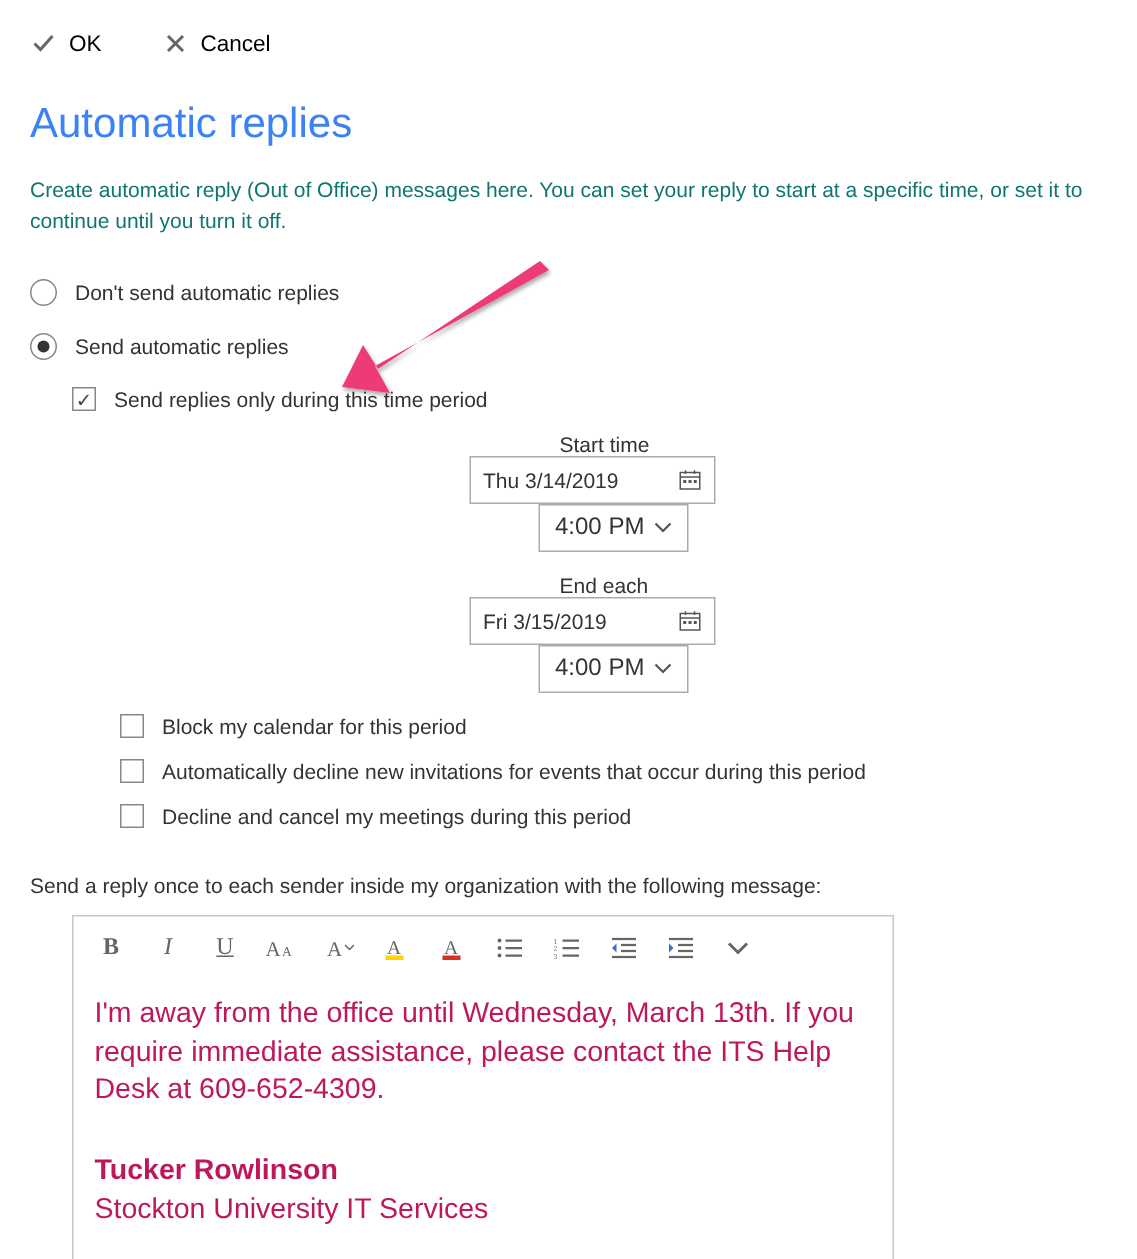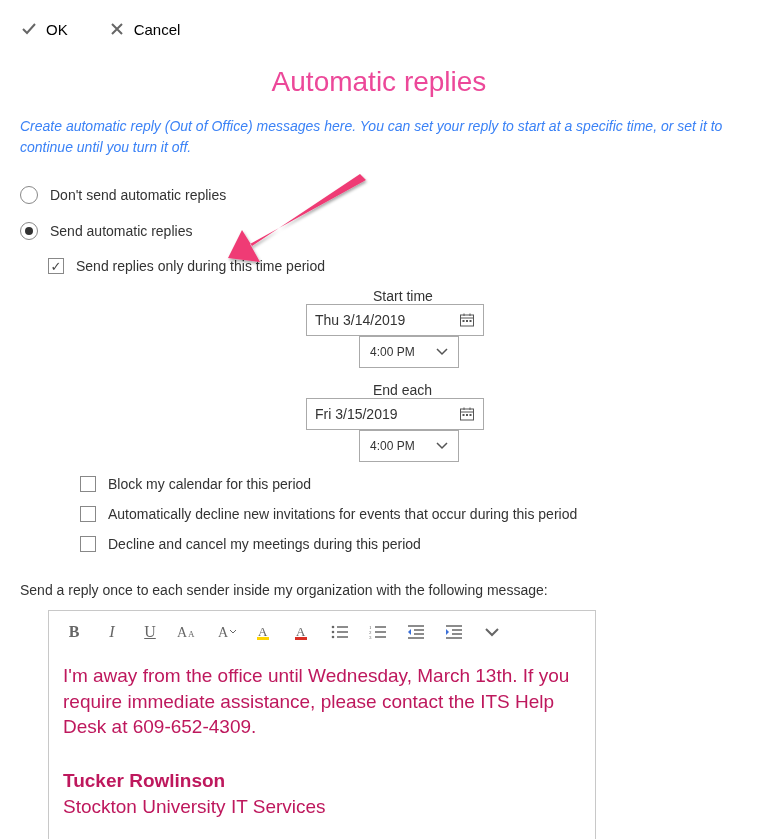--- a/index.html
+++ b/index.html
@@ -28,30 +28,28 @@
   .topbar .icon {
     display: inline-flex;
     align-items: center;
     justify-content: center;
     width: 18px;
     height: 18px;
   }
   h1.title {
     font-size: 28px;
     font-weight: 300;
-    color: #ec4899;
+    color: #3b82f6;
     margin: 0 0 18px 0;
-    text-align: center;
   }
   .desc {
     font-size: 14px;
-    color: #3b82f6;
+    color: #0f766e;
     line-height: 1.5;
     margin-bottom: 28px;
-    font-style: italic;
   }
   .radio-row {
     display: flex;
     align-items: center;
     gap: 12px;
     margin-bottom: 18px;
   }
   .radio {
     width: 18px; height: 18px;
     border: 1px solid #888;
@@ -94,40 +92,40 @@
   .time-row {
     display: flex;
     align-items: center;
     margin-bottom: 14px;
     flex-direction: column;
   }
   .time-row .label {
     width: 72px;
   }
   .date-field {
-    width: 178px;
+    width: 164px;
     height: 32px;
     border: 1px solid #aaa;
     display: flex;
     align-items: center;
     justify-content: space-between;
     padding: 0 8px;
     margin-right: 28px;
     font-size: 14px;
     cursor: pointer;
   }
   .time-field {
     width: 100px;
     height: 32px;
     border: 1px solid #aaa;
     display: flex;
     align-items: center;
     justify-content: space-between;
     padding: 0 10px;
-    font-size: 12px;
+    font-size: 16px;
     cursor: pointer;
   }
   .cal-icon, .caret-icon {
     display: inline-flex;
     align-items: center;
   }
   .caret-icon svg { width: 12px; height: 8px; }
   .section-msg {
     margin-top: 30px;
     margin-bottom: 12px;

